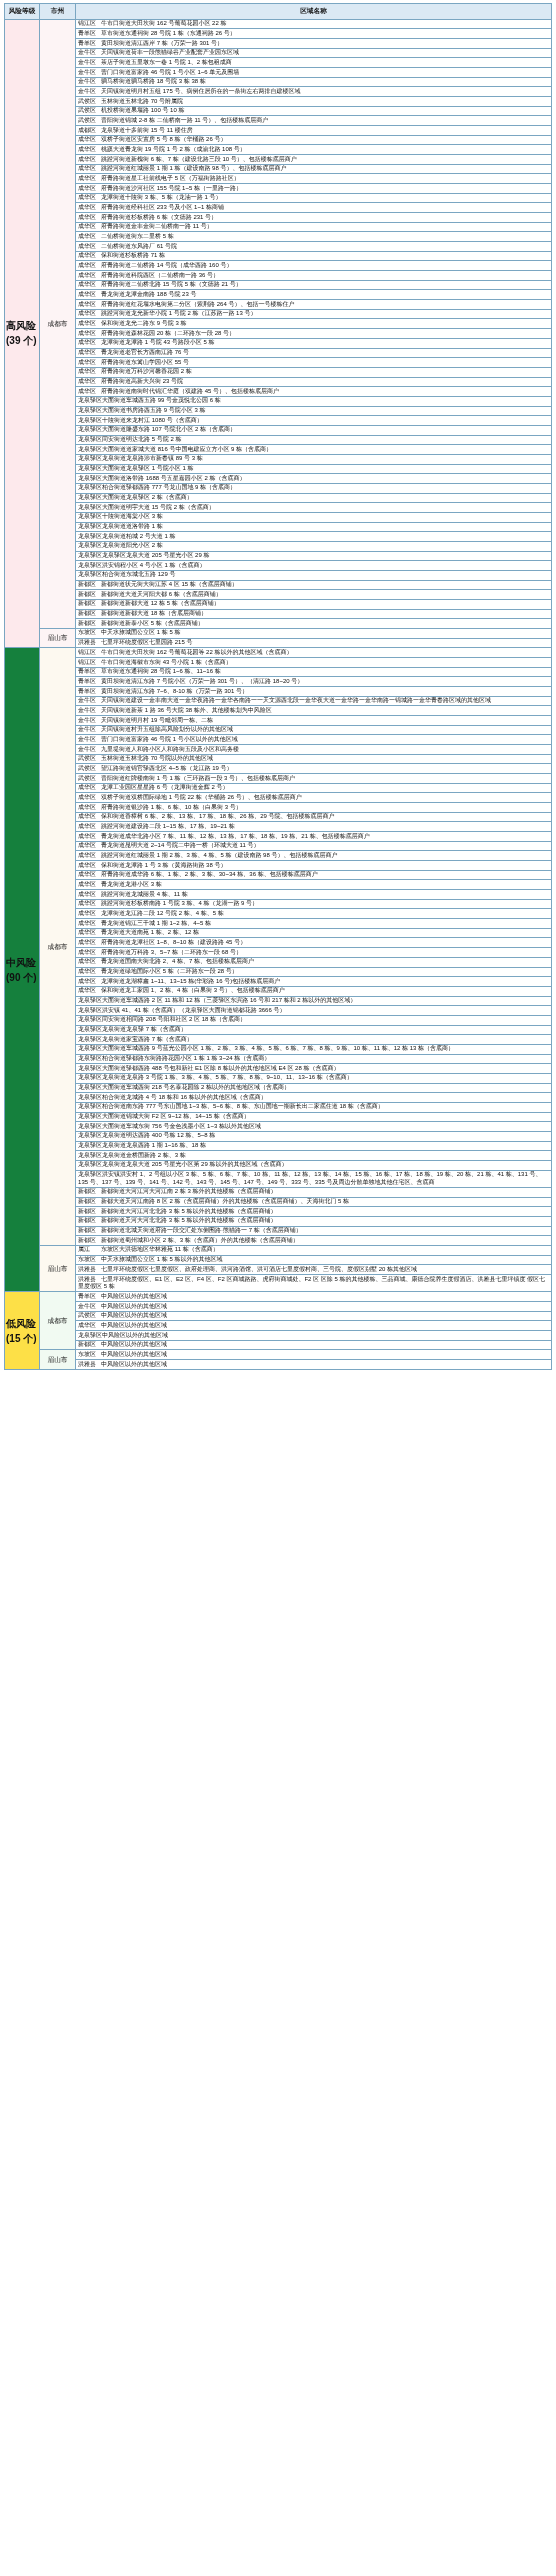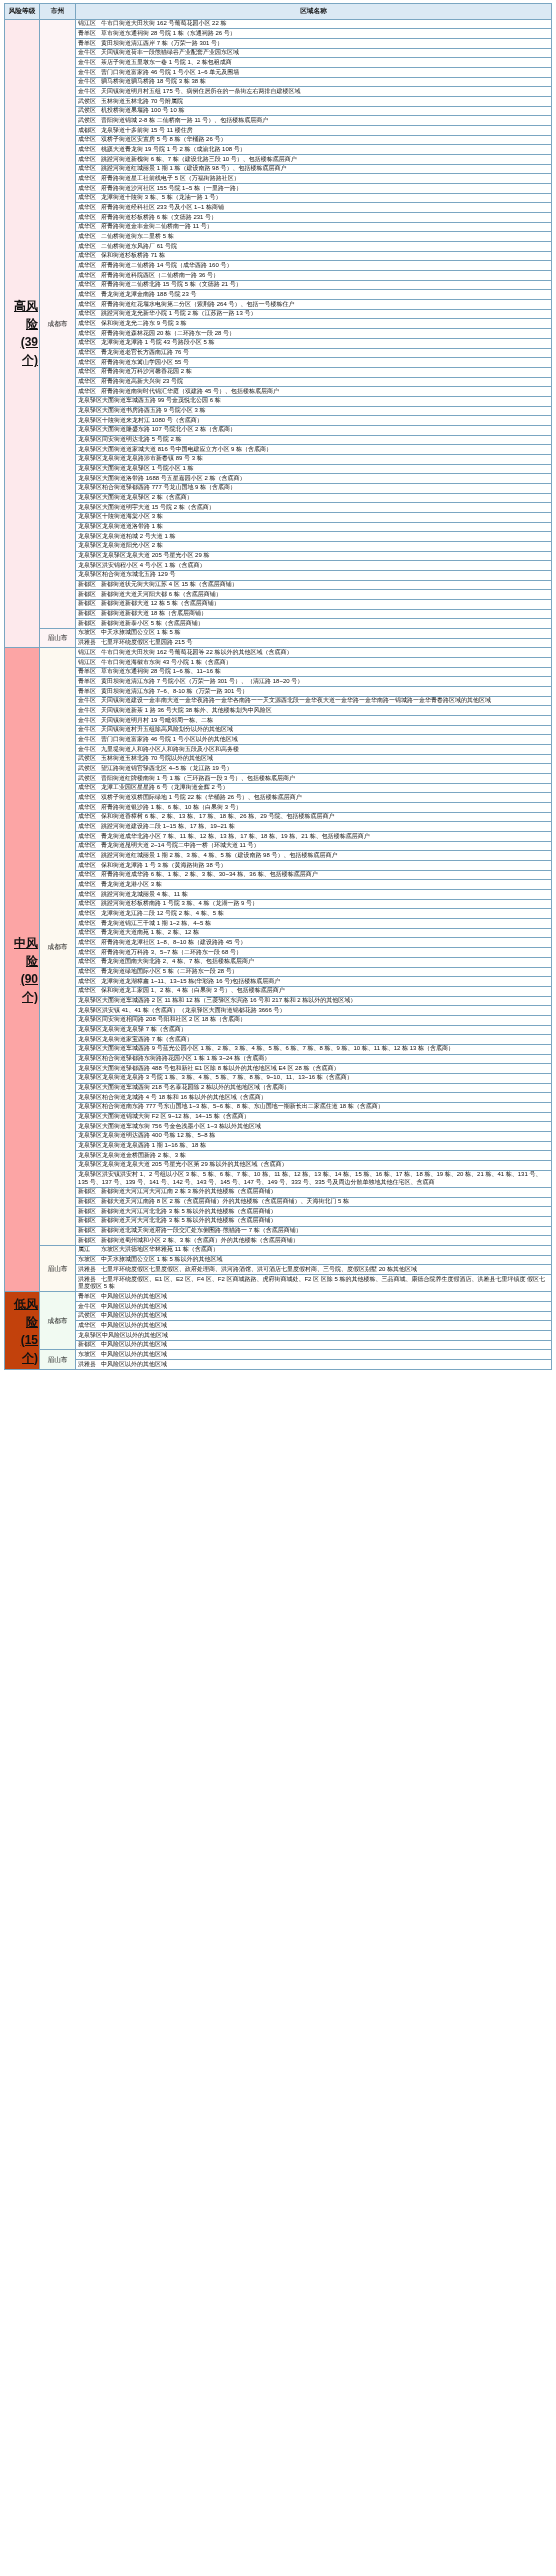--- a/index.html
+++ b/index.html
@@ -1,30 +1,30 @@
 <!DOCTYPE html>
 <html style="font-size:8.2px"><head>
 <meta charset="utf-8">
 <style>
   html,body{margin:0;padding:0;background:#ffffff;}
   body{font-family:"Liberation Sans","DejaVu Sans",sans-serif;}
   .page{width:556px;min-height:2982px;background:#ffffff;padding:3.1px 0 0 0;box-sizing:border-box;}
   table.risk{border-collapse:collapse;width:548px;margin:0 auto;table-layout:fixed;}
   table.risk td,table.risk th{border:0.5px solid #7aa6c2;vertical-align:middle;}
   th.hdr{background:#dbe9f4;font-size:6.7px;font-weight:bold;color:#111;text-align:center;padding:3.1px 1px;line-height:1.25;}
-  td.lvl{width:32px;background:#eaf3fa;text-align:right;font-size:12px;font-weight:bold;color:#111;line-height:1.5;text-decoration:underline;}
+  td.lvl{width:32px;background:#eaf3fa;text-align:left;font-size:10px;font-weight:bold;color:#111;line-height:1.5;}
   td.city{width:33px;background:#eaf3fa;text-align:center;font-size:6.7px;color:#111;line-height:1.4;}
   td.area{font-size:6px;color:#111;padding:0.5px 2.1px;line-height:1.28;}
   td.area .dist{display:inline-block;min-width:23px;}
   tr.r-high td.area{background:#ffffff;}
   tr.r-mid td.area{background:#ffffff;}
   tr.r-low td.area{background:#ffffff;}
   td.lvl.high{background:#fde9ec;}
-  td.lvl.mid{background:#fca5a5;}
-  td.lvl.low{background:#c2410c;}
+  td.lvl.mid{background:#15803d;}
+  td.lvl.low{background:#fde047;}
   td.city.high{background:#fdf4f5;}
   td.city.mid{background:#fdf9f0;}
   td.city.low{background:#f1faf2;}
 </style>
 </head>
 <body>
 
 <div class="page">
   <table class="risk">
     <thead>

